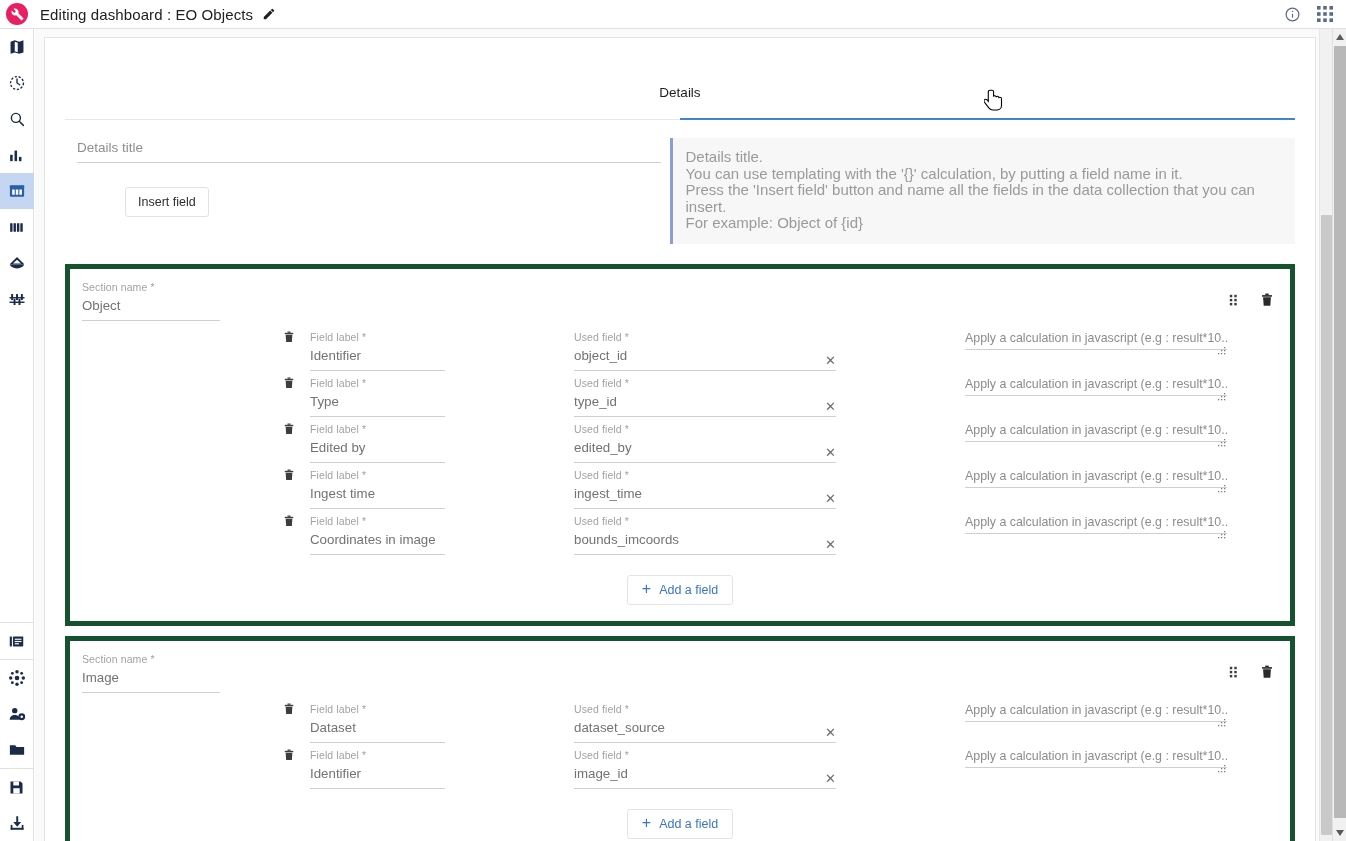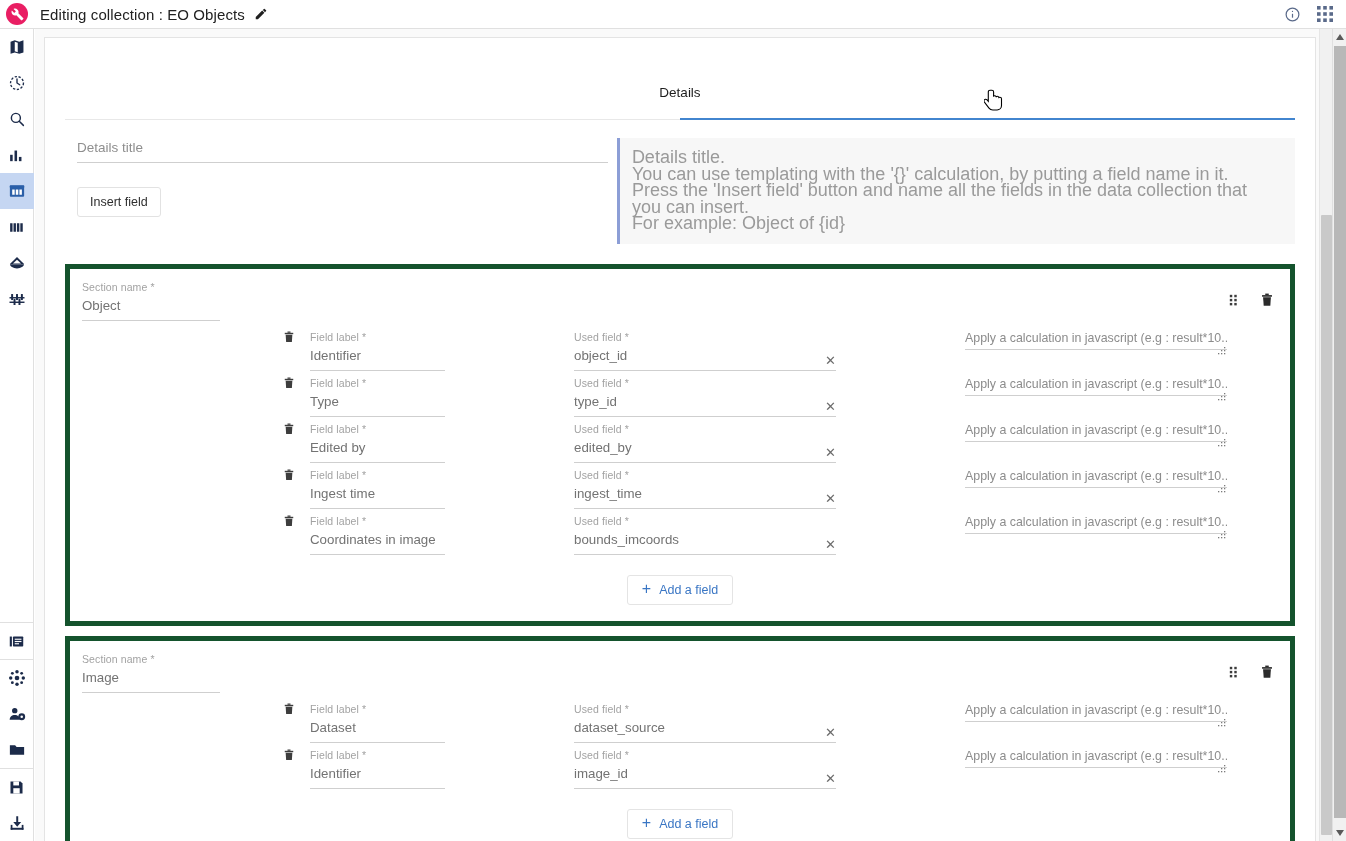--- a/index.html
+++ b/index.html
@@ -132,20 +132,21 @@
     display: inline-flex; align-items: center; gap: 7px;
     height: 30px;
     padding: 0 12px;
     background: #ffffff;
     border: 1px solid #e2e2e2;
     border-radius: 3px;
     font-size: 12.5px;
     color: #2e2e2e;
     font-family: "Liberation Sans", sans-serif;
     cursor: pointer;
+    margin-left: 48px;
   }
   .btn-blue {
     display: inline-flex; align-items: center; gap: 8px;
     height: 30px;
     padding: 0 14px;
     background: #ffffff;
     border: 1px solid #e4e4e4;
     border-radius: 3px;
     font-size: 12.5px;
     color: #3a76c4;
@@ -157,21 +158,21 @@
     position: relative; top: -1px;
   }
 
   .hint {
     flex: 1 1 auto;
     margin-left: 9px;
     background: #f7f7f7;
     border-left: 3px solid #8c9ed6;
     padding: 11px 14px 12px 12px;
     color: #9a9a9a;
-    font-size: 18px;
+    font-size: 15px;
     line-height: 16.6px;
   }
 
   
   .sections { padding: 0 20px; }
   .section-card {
     border: 5px solid #14532d;
     margin-top: 10px;
     padding: 12px 0 0 0;
     position: relative;
@@ -277,21 +278,21 @@
 </style>
 </head>
 <body>
 
 <div class="topbar">
   <div class="brand-badge">
     <svg width="13" height="13" viewBox="0 0 24 24" fill="#ffffff">
       <path d="M22.7 19l-9.1-9.1c.9-2.3.4-5-1.5-6.9-2-2-5-2.4-7.4-1.3L9 6 6 9 1.6 4.7C.4 7.1.9 10.1 2.9 12.1c1.9 1.9 4.6 2.4 6.9 1.5l9.1 9.1c.4.4 1 .4 1.4 0l2.3-2.3c.5-.4.5-1.1.1-1.4z"></path>
     </svg>
   </div>
-  <div class="app-title">Editing collection : EO Objects</div>
+  <div class="app-title">Editing dashboard : EO Objects</div>
   <span class="title-edit">
     <svg width="14" height="14" viewBox="0 0 24 24" fill="#1f1f1f">
       <path d="M3 17.25V21h3.75L17.81 9.94l-3.75-3.75L3 17.25zM20.71 7.04a1 1 0 000-1.41l-2.34-2.34a1 1 0 00-1.41 0l-1.83 1.83 3.75 3.75 1.83-1.83z"></path>
     </svg>
   </span>
   <div class="topbar-right">
     <span class="icon-btn">
       <svg width="17" height="17" viewBox="0 0 24 24" fill="none" stroke="#5a6a8a" stroke-width="1.7">
         <circle cx="12" cy="12" r="9"></circle>
         <line x1="12" y1="11" x2="12" y2="16.5"></line>

